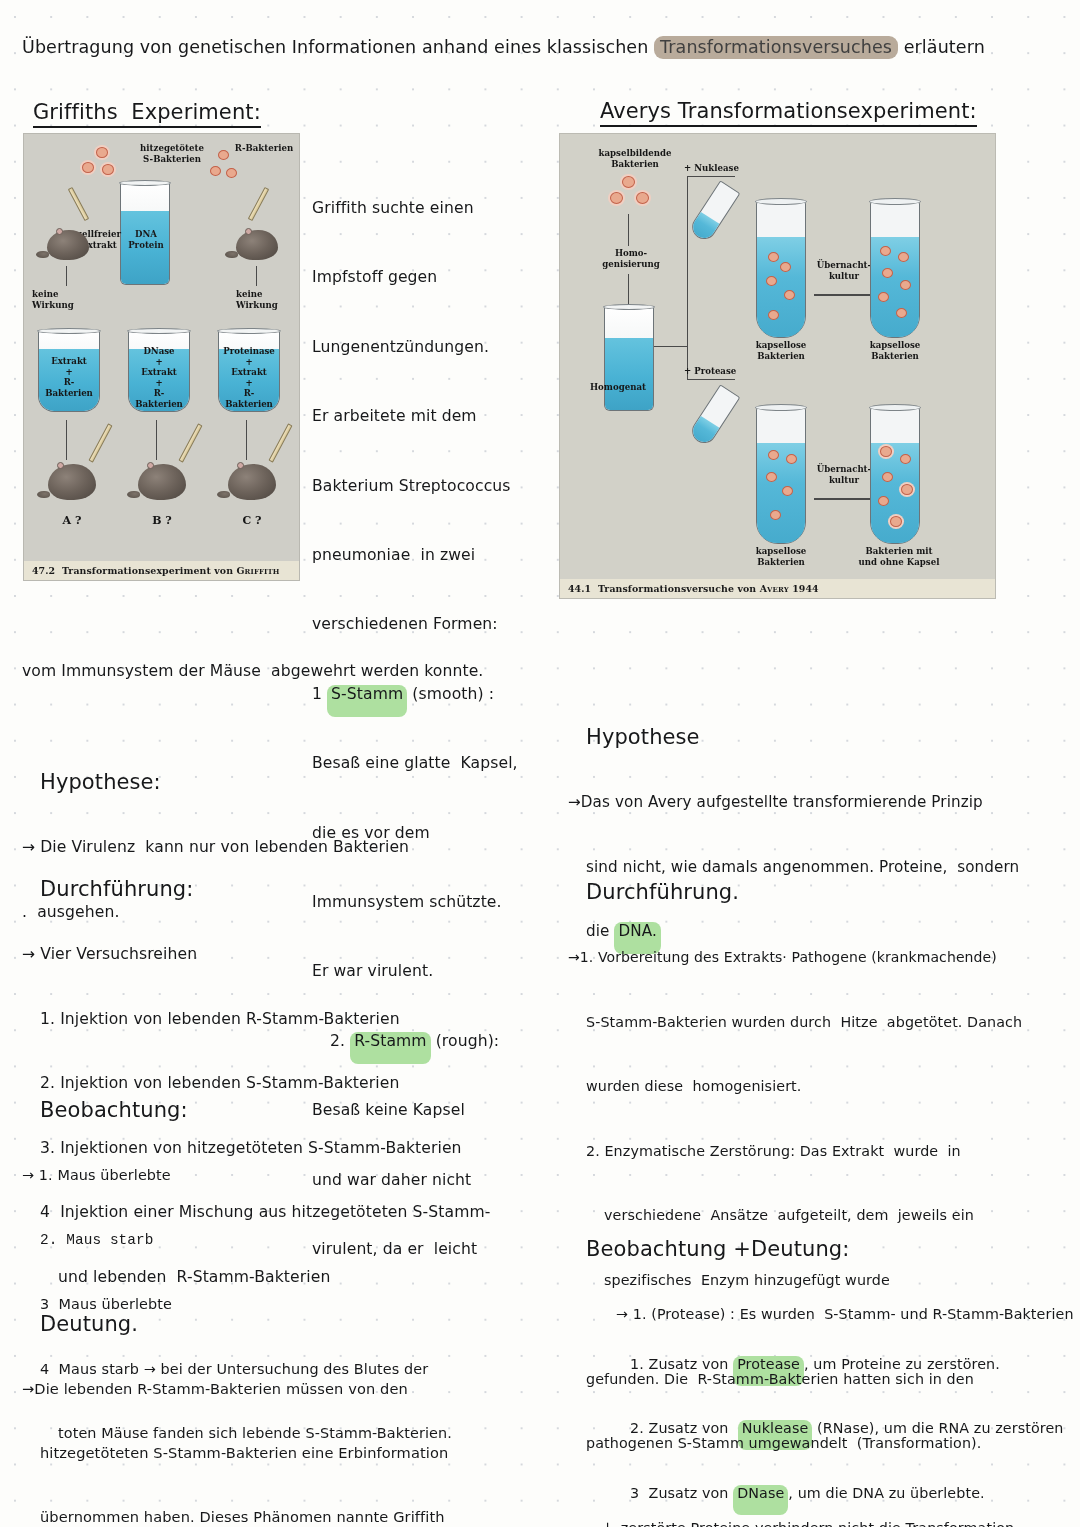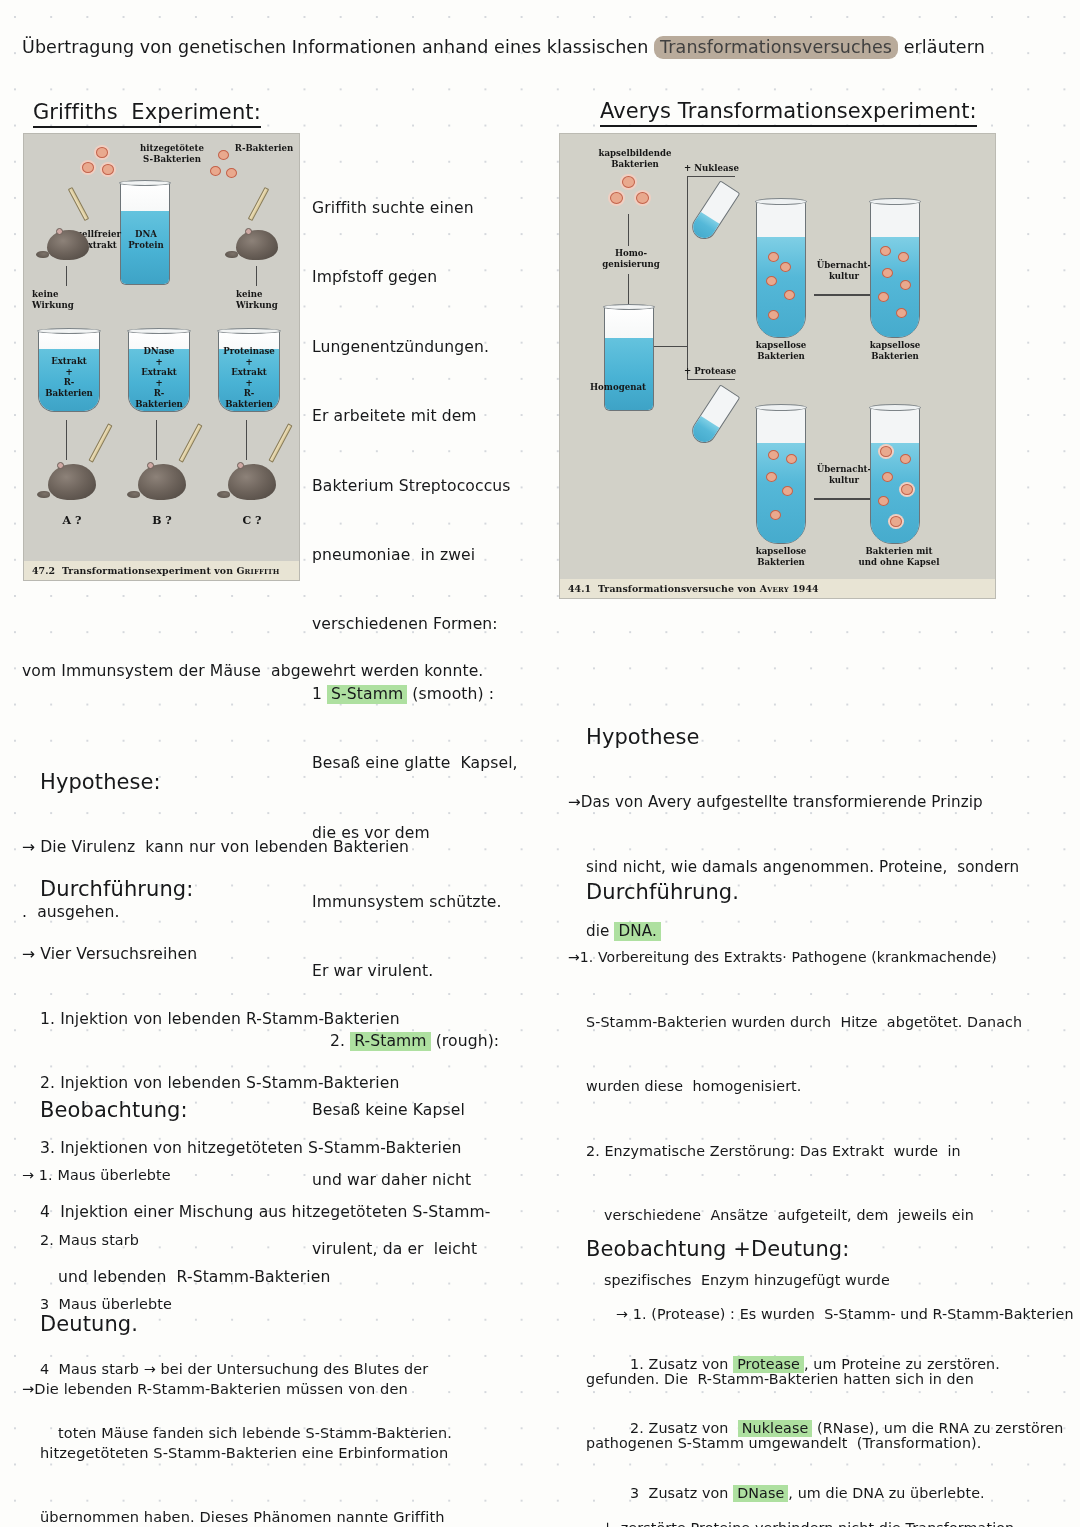--- a/index.html
+++ b/index.html
@@ -147,22 +147,22 @@
   .cell.cap { box-shadow: 0 0 0 2px #f0cfc2; }
   .arrow-line { position: absolute; background: #4a4a4a; }
 
   
   .blk { position: absolute; }
   .blk .ln { font-size: 15.6px; line-height: 26.6px; white-space: pre; }
   .sec-h { font-size: 21px; line-height: 28px; margin-top: 40px; }
 
   .hl-green {
     background: #aee0a0;
-    border-radius: 0;
-    padding: 0px 4px 1px 4px;
+    border-radius: 8px;
+    padding: 0px 4px 14px 4px;
     box-decoration-break: clone;
     margin-top: 39px;
     -webkit-box-decoration-break: clone;
   }
 
   
   #intro { left: 312px; top: 155px; width: 250px; }
   #intro .ln { font-size: 15.6px; line-height: 31.4px; }
 
   #intro-tail { left: 22px; top: 620px; width: 540px; }
@@ -415,21 +415,21 @@
     <div class="ln ind1">1. Injektion von lebenden R-Stamm-Bakterien</div>
     <div class="ln ind1">2. Injektion von lebenden S-Stamm-Bakterien</div>
     <div class="ln ind1">3. Injektionen von hitzegetöteten S-Stamm-Bakterien</div>
     <div class="ln ind1">4  Injektion einer Mischung aus hitzegetöteten S-Stamm-</div>
     <div class="ln ind2">und lebenden  R-Stamm-Bakterien</div>
   </div>
 
   <div id="l-beob" class="blk hw">
     <div class="sec-h ind1">Beobachtung:</div>
     <div class="ln" style="font-size:14.4px;">→ 1. Maus überlebte</div>
-    <div class="ln ind1" style="font-size:14.4px;">2. Maus starb</div>
+    <div class="ln ind1" style="font-size:14.4px;font-family:Liberation Mono, monospace;">2. Maus starb</div>
     <div class="ln ind1" style="font-size:14.4px;">3  Maus überlebte</div>
     <div class="ln ind1" style="font-size:14.4px;">4  Maus starb → bei der Untersuchung des Blutes der</div>
     <div class="ln ind2" style="font-size:14.4px;">toten Mäuse fanden sich lebende S-Stamm-Bakterien.</div>
   </div>
 
   <div id="l-deut" class="blk hw">
     <div class="sec-h ind1">Deutung.</div>
     <div class="ln" style="font-size:14.6px; line-height:26px;">→Die lebenden R-Stamm-Bakterien müssen von den</div>
     <div class="ln ind1" style="font-size:14.6px; line-height:26px;">hitzegetöteten S-Stamm-Bakterien eine Erbinformation</div>
     <div class="ln ind1" style="font-size:14.6px; line-height:26px;">übernommen haben. Dieses Phänomen nannte Griffith</div>

